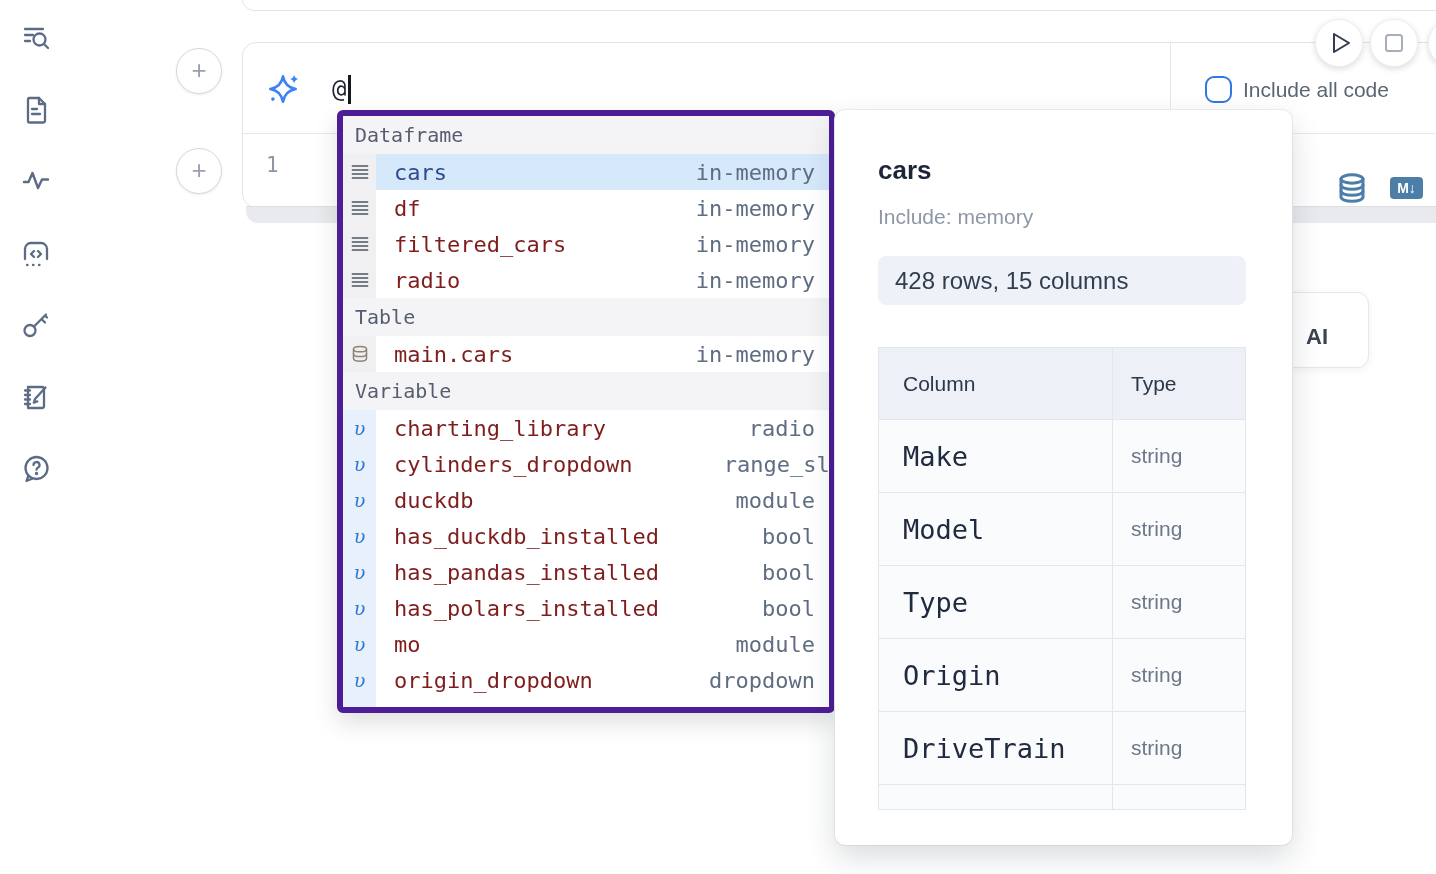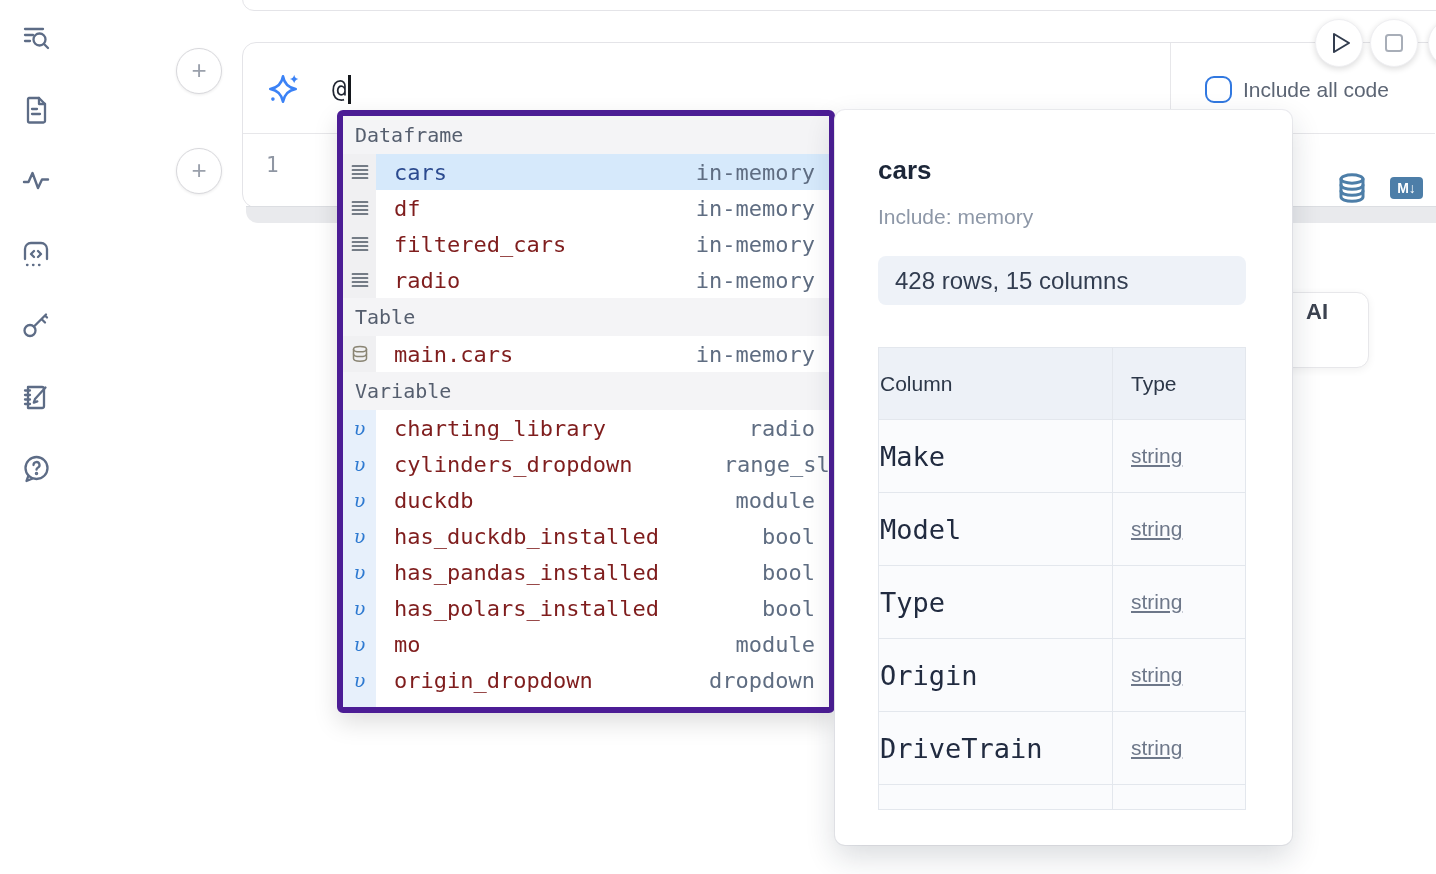--- a/index.html
+++ b/index.html
@@ -43,21 +43,21 @@
 
   .line-number{position:absolute;left:266px;top:153px;font-family:"DejaVu Sans Mono",monospace;
                font-size:21px;color:#8f96a3;z-index:3;}
   .db-action{position:absolute;left:1336px;top:172px;z-index:3;}
   .md-badge{position:absolute;left:1390px;top:177px;width:33px;height:22px;background:#4d7ea8;border-radius:4px;
             color:#fff;font-size:14px;font-weight:bold;text-align:center;line-height:22px;z-index:3;}
 
   
   .gen-ai{position:absolute;left:1103px;top:292px;width:264px;height:74px;background:#fff;
           border:1px solid #e7e7ea;border-radius:12px;box-shadow:0 2px 8px rgba(0,0,0,.06);z-index:20;}
-  .gen-ai-label{position:absolute;right:40px;top:6px;font-size:22px;font-weight:bold;color:#3c4350;}
+  .gen-ai-label{position:absolute;right:40px;top:31px;font-size:22px;font-weight:bold;color:#3c4350;}
 
   
   .dropdown{position:absolute;left:337px;top:110px;width:498px;height:603px;background:#fff;
             border:6px solid #4c1d95;border-radius:6px;box-shadow:0 10px 25px rgba(0,0,0,.13);
             z-index:25;overflow:hidden;font-family:"DejaVu Sans Mono",monospace;box-sizing:border-box;}
   .ac-header{height:38px;display:flex;align-items:center;padding-left:12px;background:#f4f4f6;
              color:#555e6e;font-size:20px;}
   .ac-row{height:36px;display:flex;align-items:center;background:#fff;}
   .ac-row.selected{background:#d6e9fb;}
   .ac-gutter{width:33px;height:100%;background:#f0f0f2;display:flex;align-items:center;
@@ -75,25 +75,25 @@
   .pv-title{position:absolute;left:43px;top:45px;font-size:26px;font-weight:bold;color:#1c2638;}
   .pv-source{position:absolute;left:43px;top:95px;font-size:21px;color:#8d97a7;}
   .pv-badge{position:absolute;left:43px;top:146px;width:368px;height:49px;background:#eef2f8;border-radius:8px;
             display:flex;align-items:center;padding-left:17px;font-size:24px;color:#323d50;box-sizing:border-box;}
   .pv-tablewrap{position:absolute;left:43px;top:237px;width:368px;height:463px;overflow:hidden;
                 border:1px solid #e3e7ed;box-sizing:border-box;}
   .pt-row{display:flex;border-bottom:1px solid #e3e7ed;box-sizing:border-box;}
   .pt-head{height:72px;background:#edf1f7;}
   .pt-body{height:73px;background:#fafbfd;}
   .pt-cell-a{width:234px;border-right:1px solid #e3e7ed;display:flex;align-items:center;
-             padding-left:1px;box-sizing:border-box;flex:none;}
+             padding-left:24px;box-sizing:border-box;flex:none;}
   .pt-cell-b{flex:1;display:flex;align-items:center;padding-left:18px;}
   .pt-head .pt-cell-a,.pt-head .pt-cell-b{font-size:21px;color:#2c3748;}
   .pt-body .pt-cell-a{font-family:"DejaVu Sans Mono",monospace;font-size:27px;color:#212b40;}
-  .pt-body .pt-cell-b{font-size:21px;color:#6d7789;text-decoration:underline;}
+  .pt-body .pt-cell-b{font-size:21px;color:#6d7789;}
 </style>
 </head>
 <body>
 
 <div class="screen">
 
   <div class="side-icon" style="top:22px">
     <span>
       <svg width="32" height="32" viewBox="0 0 32 32" fill="none" stroke="#5d6c86" stroke-width="2.3" stroke-linecap="round" stroke-linejoin="round">
         <path d="M5 7h18M5 13h8M5 19h5"></path>

